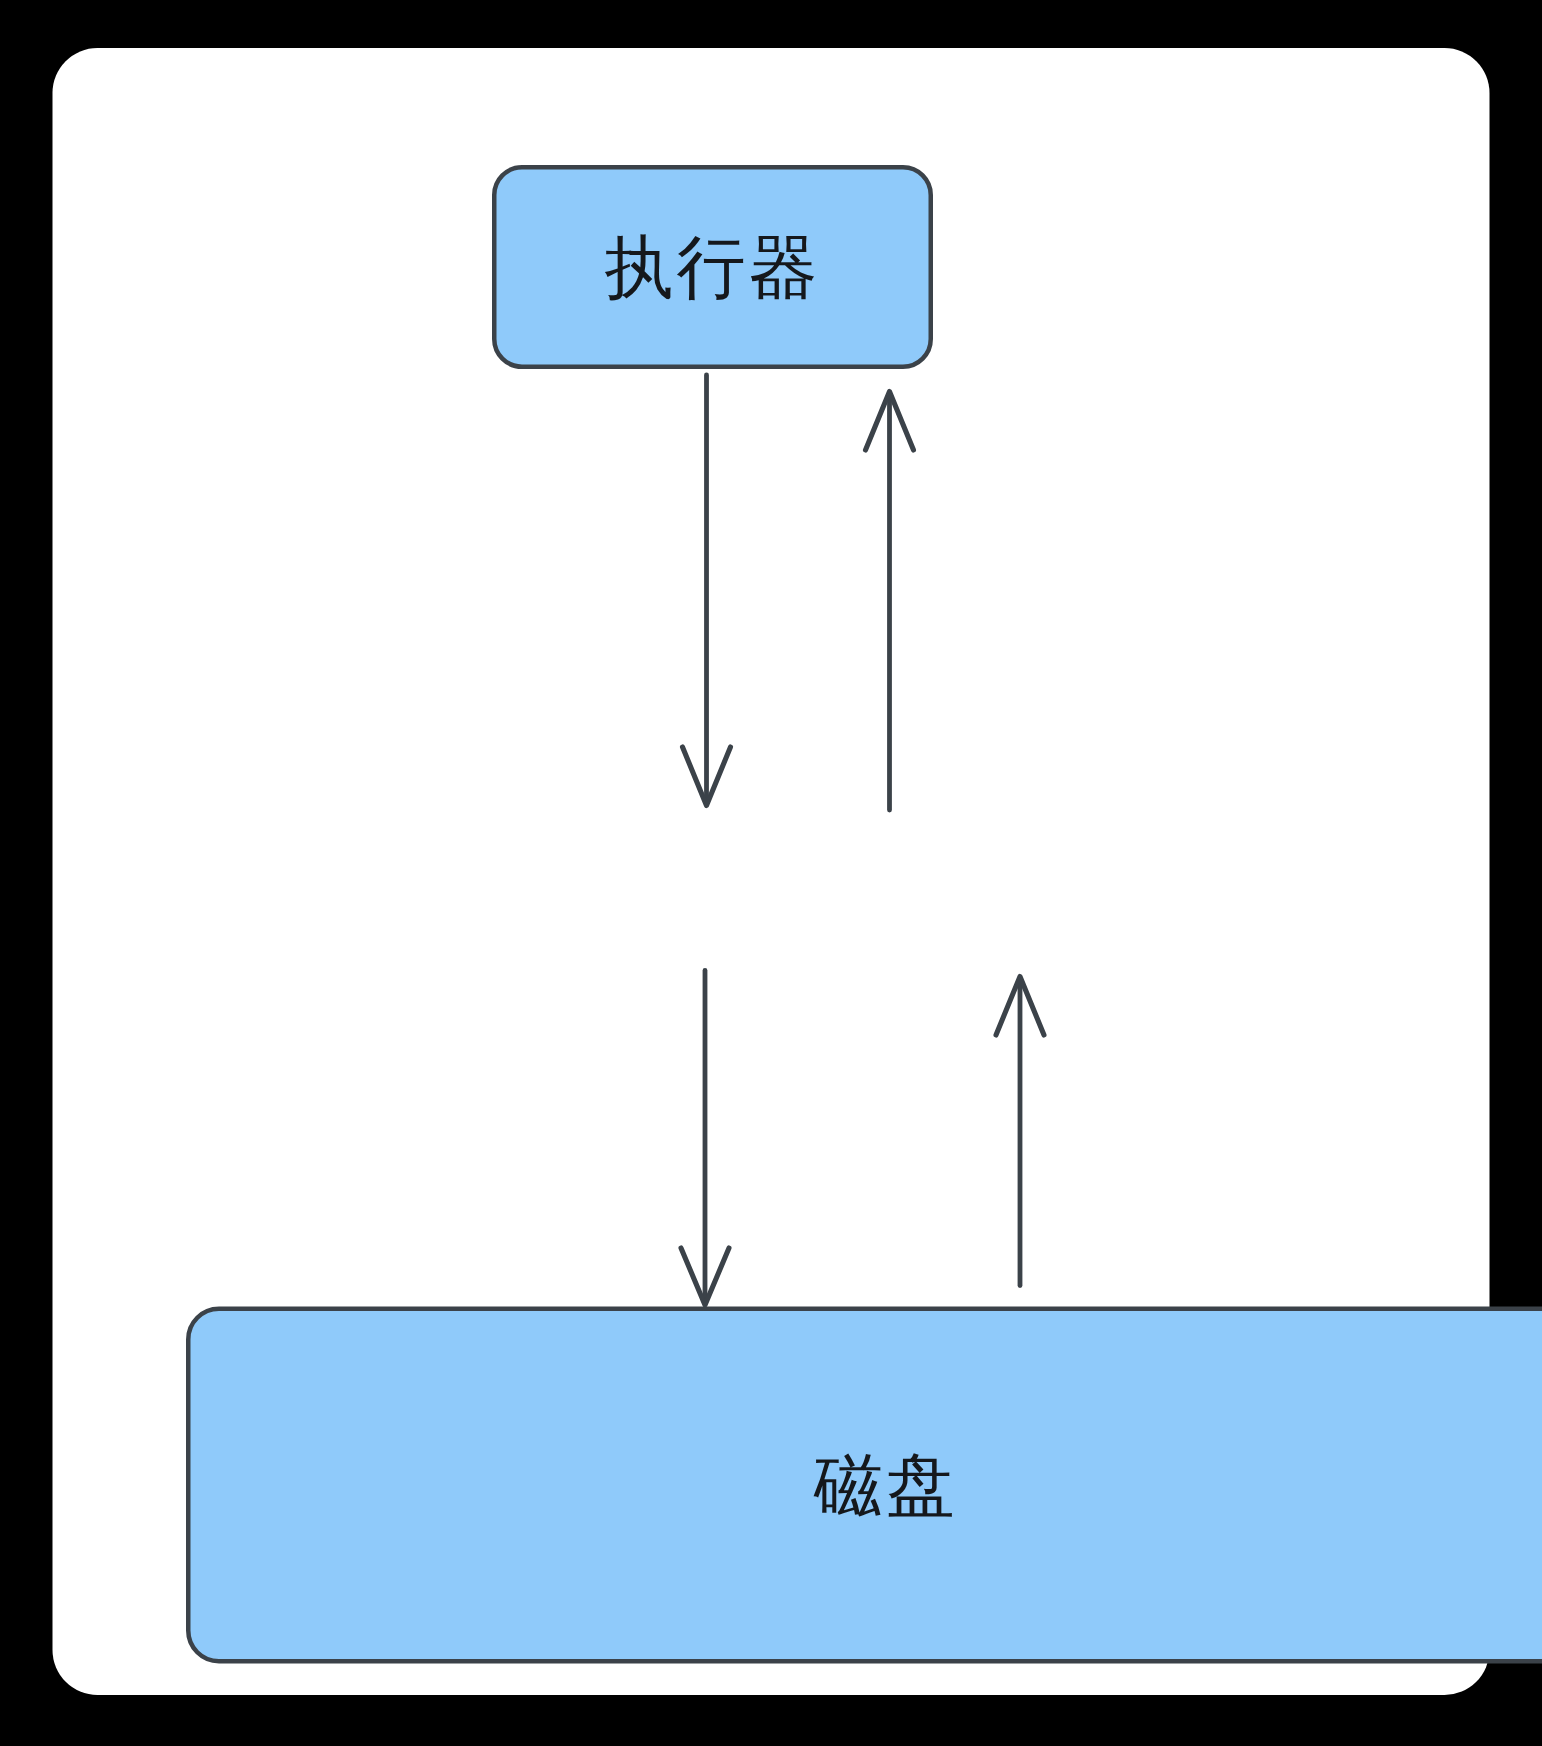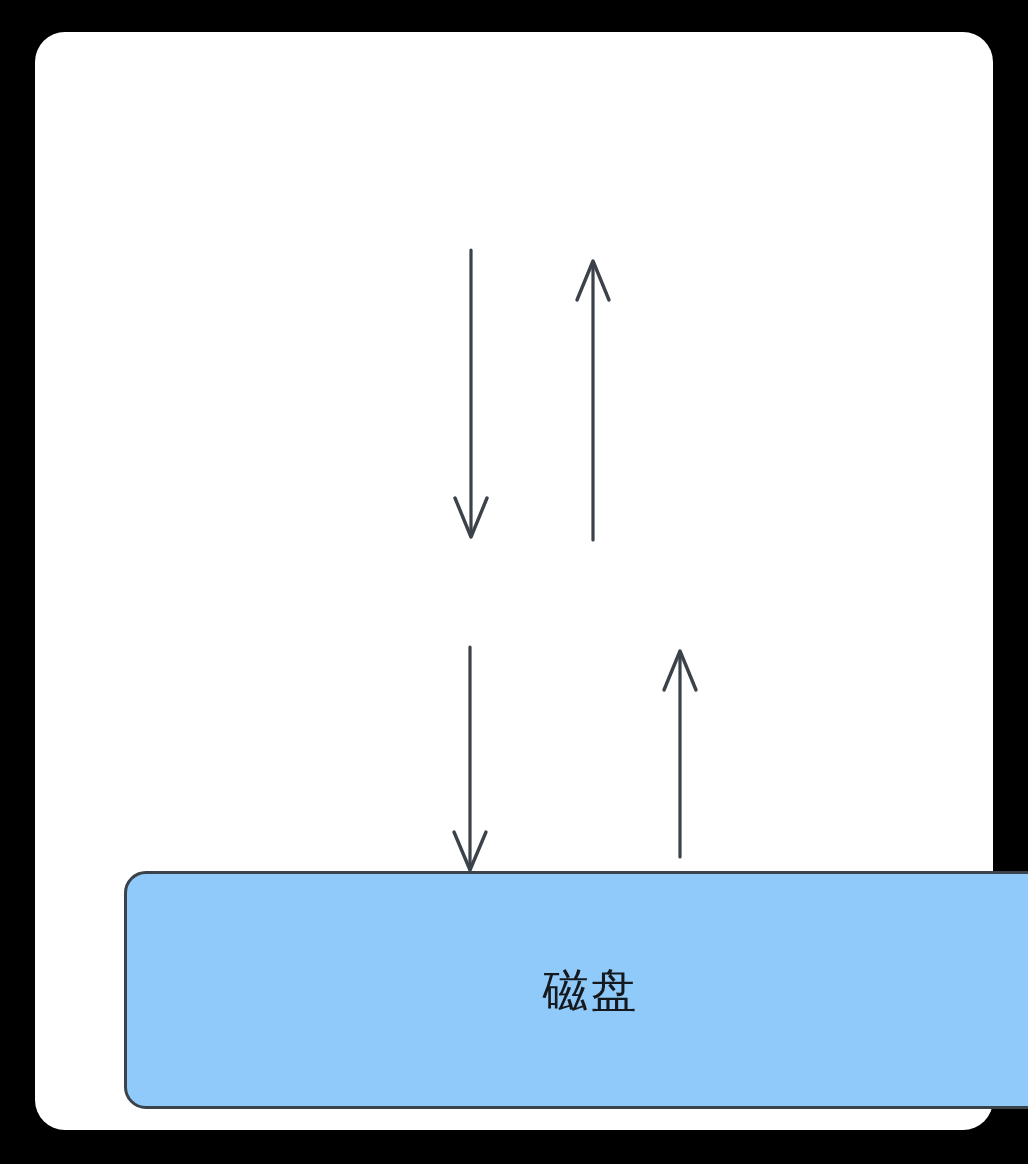--- a/index.html
+++ b/index.html
@@ -108,19 +108,22 @@
       <line x1="470" y1="647" x2="470" y2="869" stroke="#3b4249" stroke-width="3.2" stroke-linecap="round"></line>
       <path d="M 454 832 L 470 870 L 486 832" fill="none" stroke="#3b4249" stroke-width="3.4" stroke-linecap="round" stroke-linejoin="round"></path>
     </g>
 
     <g>
       <line x1="680" y1="857" x2="680" y2="652" stroke="#3b4249" stroke-width="3.2" stroke-linecap="round"></line>
       <path d="M 664 690 L 680 651 L 696 690" fill="none" stroke="#3b4249" stroke-width="3.4" stroke-linecap="round" stroke-linejoin="round"></path>
     </g>
   </svg>
 
+  <div class="node-box" id="node-executor">
+    <span class="label-cjk">执行器</span>
+  </div>
 
 
   <div class="node-box" id="node-disk">
     <span class="label-cjk">磁盘</span>
   </div>
 
 </div>
 
 </body></html>

